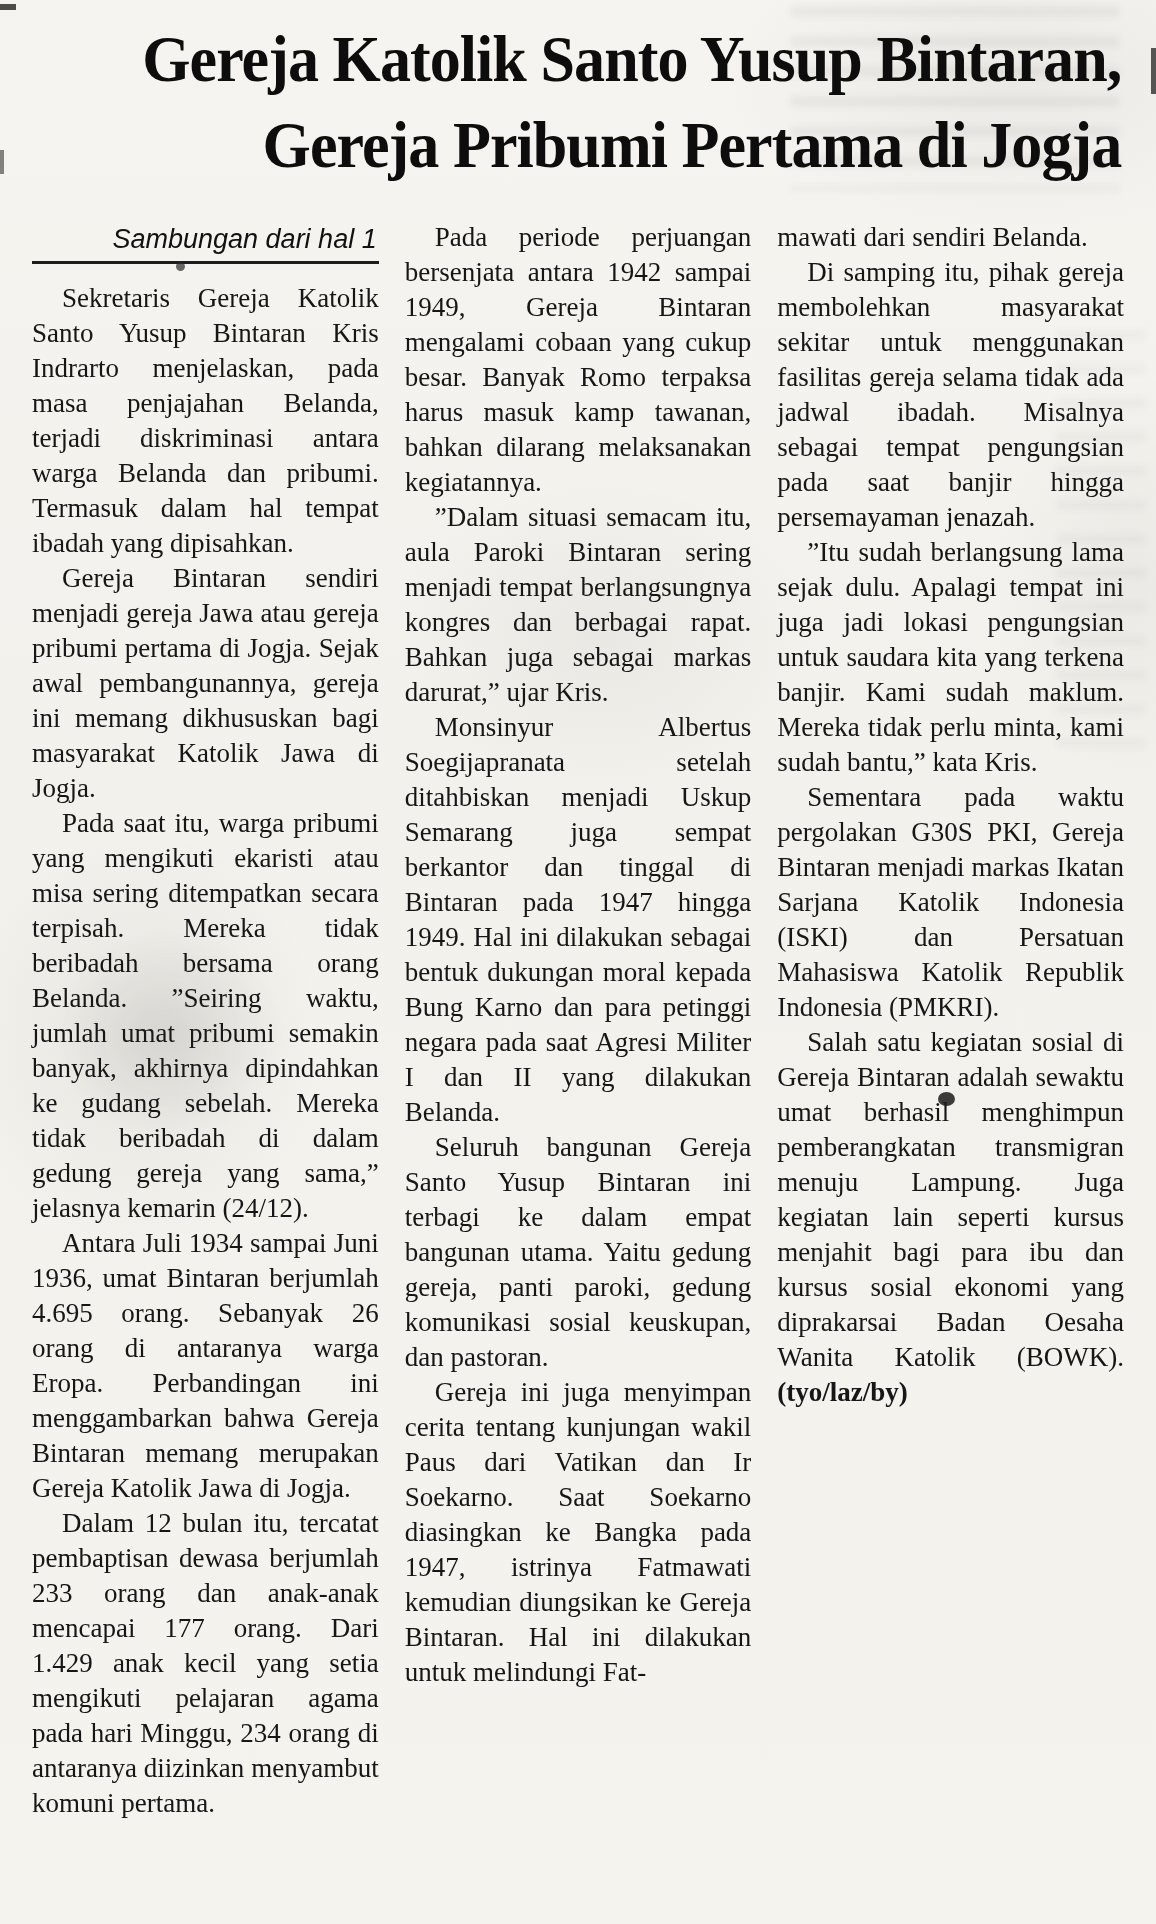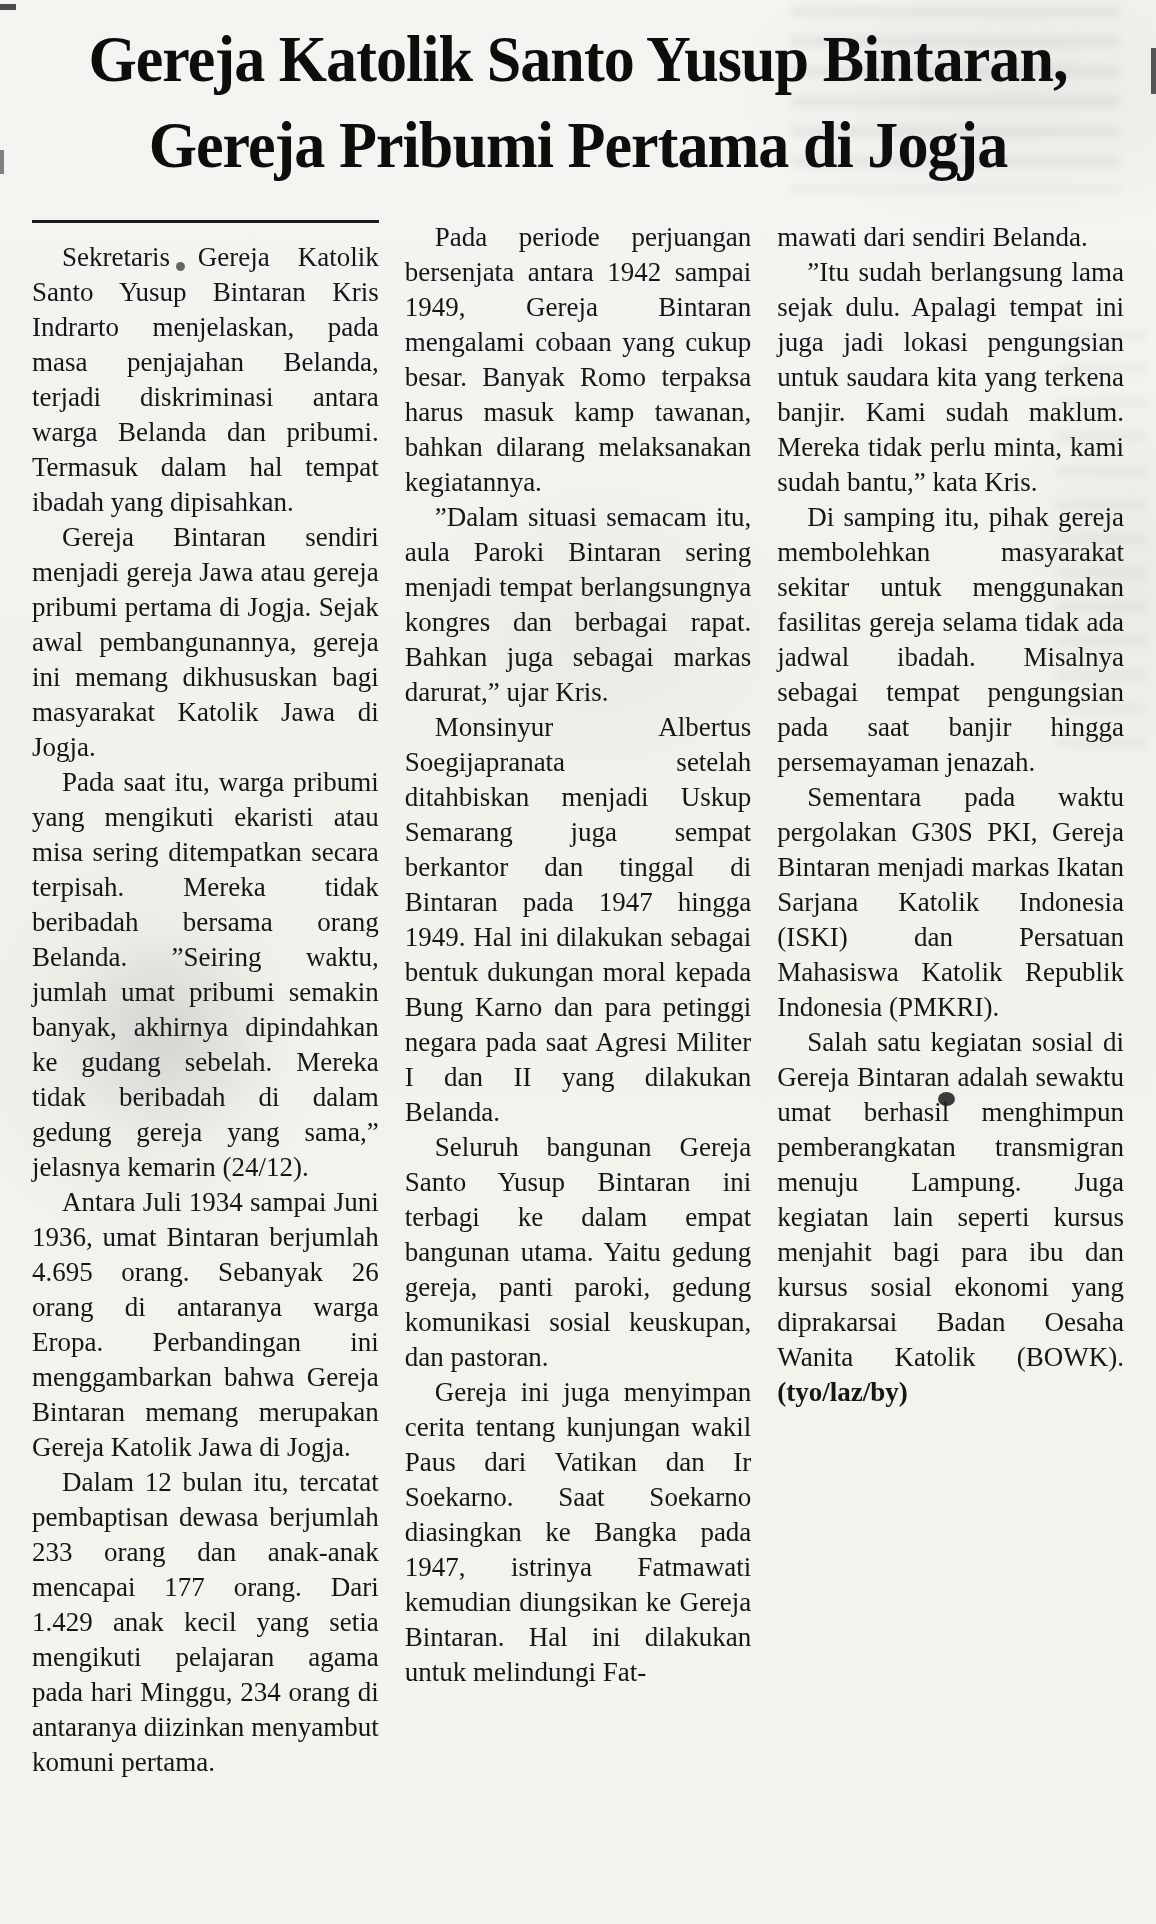--- a/index.html
+++ b/index.html
@@ -12,21 +12,21 @@
       radial-gradient(ellipse 260px 300px at 12% 54%, rgba(70,70,68,0.07), transparent 70%),
       radial-gradient(ellipse 300px 220px at 52% 33%, rgba(80,80,78,0.06), transparent 70%),
       radial-gradient(ellipse 200px 300px at 98% 30%, rgba(80,80,78,0.05), transparent 70%),
       linear-gradient(180deg, #f5f4f0 0%, #f2f1ec 40%, #f4f3ee 100%);
     overflow:hidden;
     color:#1b1b1b;
     font-family:"Liberation Serif", serif;
   }
 
   
-  .masthead { padding-top:16px; text-align:center; }
+  .masthead { padding-top:16px; text-align:right; }
   .headline-line {
     display:block;
     font-weight:bold;
     font-size:66px;
     line-height:86px;
     letter-spacing:-1px;
     white-space:nowrap;
     transform:scaleX(.94);
     transform-origin:50% 50%;
     color:#0d0d0d;
@@ -111,39 +111,40 @@
   <div class="artifact ink-speck"></div>
 
   <div class="masthead">
     <span class="headline-line">Gereja Katolik Santo Yusup Bintaran,</span>
     <span class="headline-line">Gereja Pribumi Pertama di Jogja</span>
   </div>
 
   <div class="columns">
 
     <div class="col">
+      <div class="note-text">Sambungan dari hal 1</div>
       <div class="note-rule"></div>
       <p>Sekretaris Gereja Katolik Santo Yusup Bintaran Kris Indrarto menjelaskan, pada masa penjajahan Belanda, terjadi diskriminasi antara warga Belanda dan pribumi. Termasuk dalam hal tempat ibadah yang dipisahkan.</p>
       <p>Gereja Bintaran sendiri menjadi gereja Jawa atau gereja pribumi pertama di Jogja. Sejak awal pembangunannya, gereja ini memang dikhususkan bagi masyarakat Katolik Jawa di Jogja.</p>
       <p>Pada saat itu, warga pribumi yang mengikuti ekaristi atau misa sering ditempatkan secara terpisah. Mereka tidak beribadah bersama orang Belanda. ”Seiring waktu, jumlah umat pribumi semakin banyak, akhirnya dipindahkan ke gudang sebelah. Mereka tidak beribadah di dalam gedung gereja yang sama,” jelasnya kemarin (24/12).</p>
       <p>Antara Juli 1934 sampai Juni 1936, umat Bintaran berjumlah 4.695 orang. Sebanyak 26 orang di antaranya warga Eropa. Perbandingan ini menggambarkan bahwa Gereja Bintaran memang merupakan Gereja Katolik Jawa di Jogja.</p>
       <p>Dalam 12 bulan itu, tercatat pembaptisan dewasa berjumlah 233 orang dan anak-anak mencapai 177 orang. Dari 1.429 anak kecil yang setia mengikuti pelajaran agama pada hari Minggu, 234 orang di antaranya diizinkan menyambut komuni pertama.</p>
     </div>
 
     <div class="col">
       <p>Pada periode perjuangan bersenjata antara 1942 sampai 1949, Gereja Bintaran mengalami cobaan yang cukup besar. Banyak Romo terpaksa harus masuk kamp tawanan, bahkan dilarang melaksanakan kegiatannya.</p>
       <p>”Dalam situasi semacam itu, aula Paroki Bintaran sering menjadi tempat berlangsungnya kongres dan berbagai rapat. Bahkan juga sebagai markas darurat,” ujar Kris.</p>
       <p>Monsinyur Albertus Soegijapranata setelah ditahbiskan menjadi Uskup Semarang juga sempat berkantor dan tinggal di Bintaran pada 1947 hingga 1949. Hal ini dilakukan sebagai bentuk dukungan moral kepada Bung Karno dan para petinggi negara pada saat Agresi Militer I dan II yang dilakukan Belanda.</p>
       <p>Seluruh bangunan Gereja Santo Yusup Bintaran ini terbagi ke dalam empat bangunan utama. Yaitu gedung gereja, panti paroki, gedung komunikasi sosial keuskupan, dan pastoran.</p>
       <p>Gereja ini juga menyimpan cerita tentang kunjungan wakil Paus dari Vatikan dan Ir Soekarno. Saat Soekarno diasingkan ke Bangka pada 1947, istrinya Fatmawati kemudian diungsikan ke Gereja Bintaran. Hal ini dilakukan untuk melindungi Fat-</p>
     </div>
 
     <div class="col">
       <p class="cont">mawati dari sendiri Belanda.</p>
+      <p>Di samping itu, pihak gereja membolehkan masyarakat sekitar untuk menggunakan fasilitas gereja selama tidak ada jadwal ibadah. Misalnya sebagai tempat pengungsian pada saat banjir hingga persemayaman jenazah.</p>
       <p>”Itu sudah berlangsung lama sejak dulu. Apalagi tempat ini juga jadi lokasi pengungsian untuk saudara kita yang terkena banjir. Kami sudah maklum. Mereka tidak perlu minta, kami sudah bantu,” kata Kris.</p>
-      <p>Di samping itu, pihak gereja membolehkan masyarakat sekitar untuk menggunakan fasilitas gereja selama tidak ada jadwal ibadah. Misalnya sebagai tempat pengungsian pada saat banjir hingga persemayaman jenazah.</p>
       <p>Sementara pada waktu pergolakan G30S PKI, Gereja Bintaran menjadi markas Ikatan Sarjana Katolik Indonesia (ISKI) dan Persatuan Mahasiswa Katolik Republik Indonesia (PMKRI).</p>
       <p><span>Salah satu kegiatan sosial di Gereja Bintaran adalah sewaktu umat berhasil menghimpun pemberangkatan transmigran menuju Lampung. Juga kegiatan lain seperti kursus menjahit bagi para ibu dan kursus sosial ekonomi yang diprakarsai Badan Oesaha Wanita Katolik (BOWK).</span>
         <span class="byline">(tyo/laz/by)</span></p>
     </div>
 
   </div>
 </div>
 
 </body></html>

